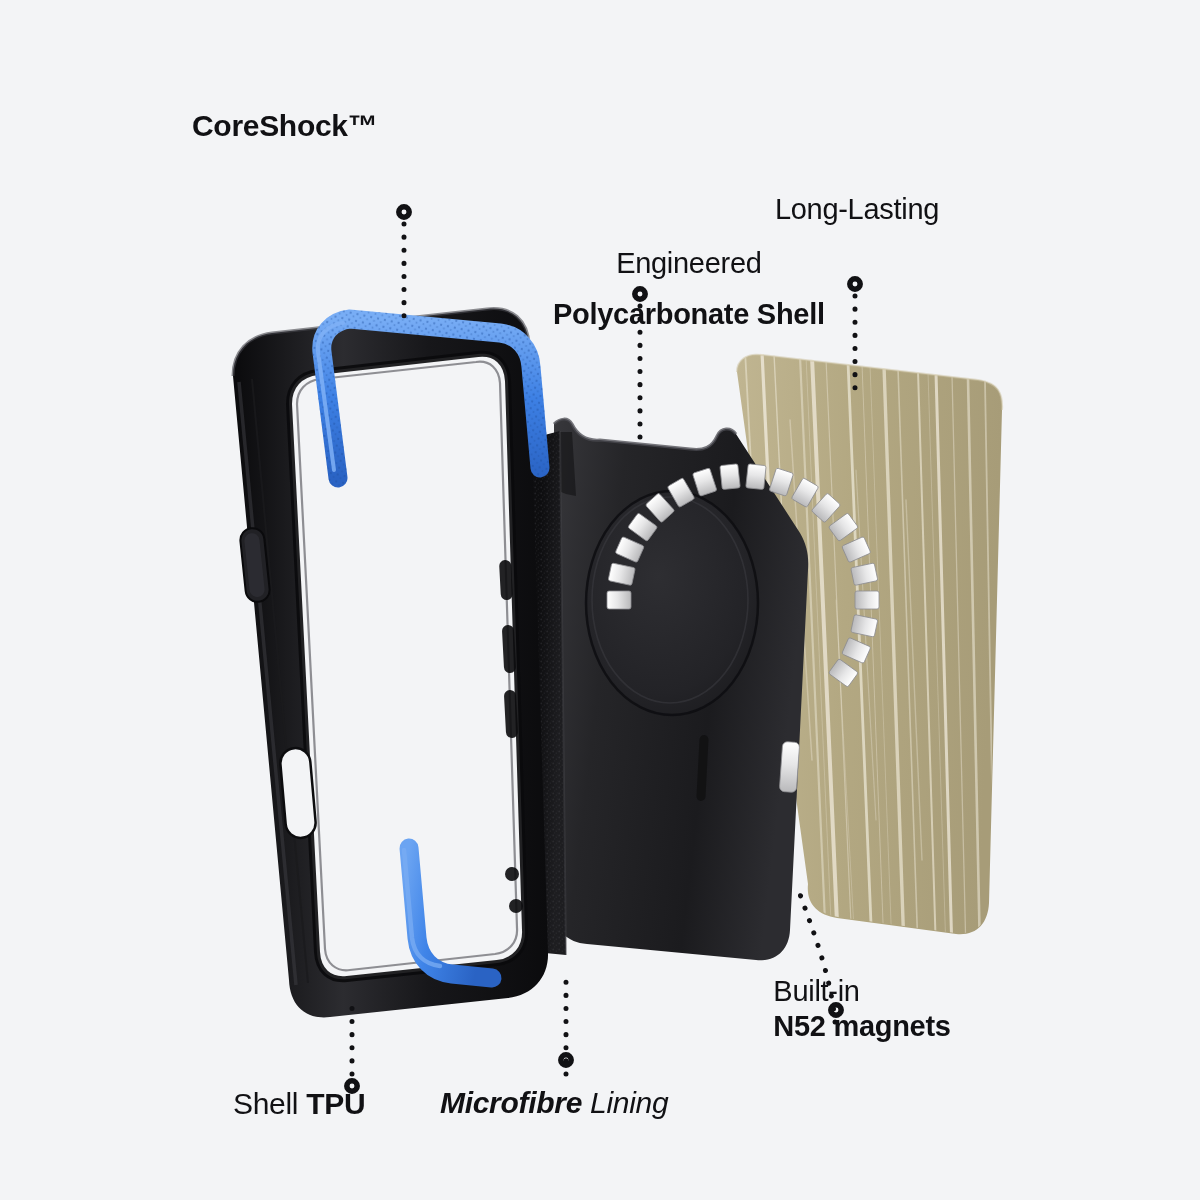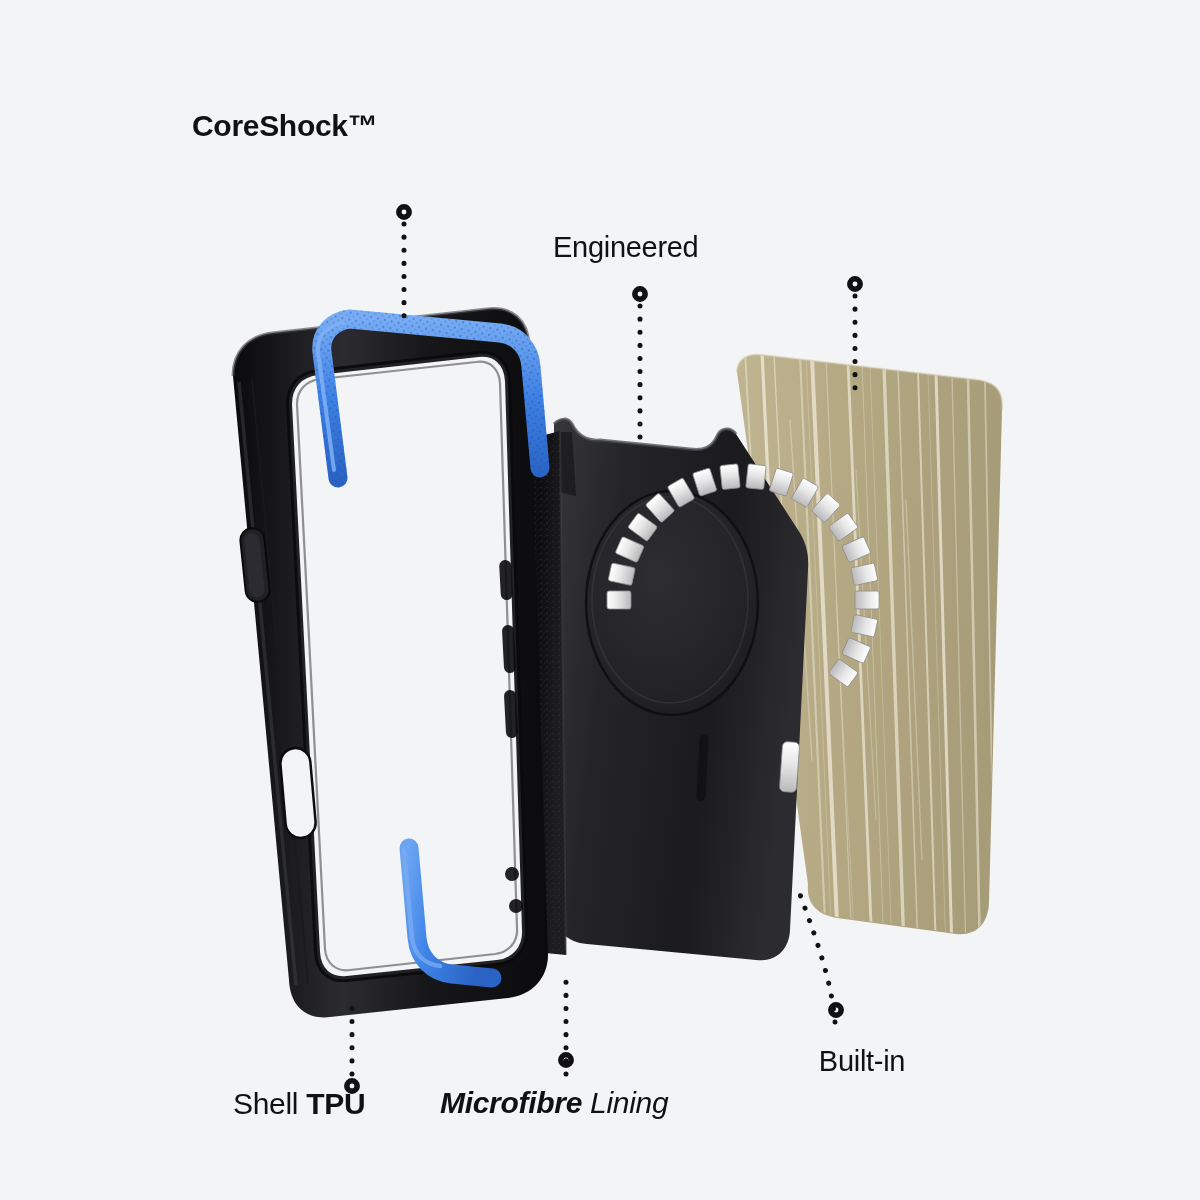--- a/index.html
+++ b/index.html
@@ -68,26 +68,26 @@
     font-size: 30px;
   }
   .callout.l-micro {
     left: 440px;
     top: 1085px;
     font-size: 30px;
     font-style: italic;
   }
   .callout.l-magnet {
     left: 862px;
-    top: 1044px;
+    top: 974px;
     font-size: 29px;
     text-align: left;
     transform: translateX(-50%);
   }
-  .callout.l-poly .ln { text-align: center; }
+  .callout.l-poly .ln { text-align: center; margin-top: 16px; }
 
   
   #leaders {
     position: absolute;
     left: 0; top: 0;
     width: 1200px; height: 1200px;
     pointer-events: none;
   }
 
   
@@ -462,30 +462,33 @@
       <circle cx="836" cy="1010" r="5.2"></circle>
     </g>
   </svg>
 
   <div class="callout l-coreshock">
     <span class="ln ln1 bold">CoreShock™</span>
   </div>
 
   <div class="callout l-poly">
     <span class="ln reg">Engineered</span>
+    <span class="ln bold">Polycarbonate Shell</span>
   </div>
 
   <div class="callout l-print">
+    <span class="ln reg">Long-Lasting</span>
   </div>
 
   <div class="callout l-tpu">
     <span class="ln"><span class="reg">Shell </span><span class="bold">TPU</span></span>
   </div>
 
   <div class="callout l-micro">
     <span class="ln"><span class="bold">Microfibre</span><span class="reg"> Lining</span></span>
   </div>
 
   <div class="callout l-magnet">
     <span class="ln reg">Built-in</span>
+    <span class="ln bold">N52 magnets</span>
   </div>
 
 </div>
 
 </body></html>

